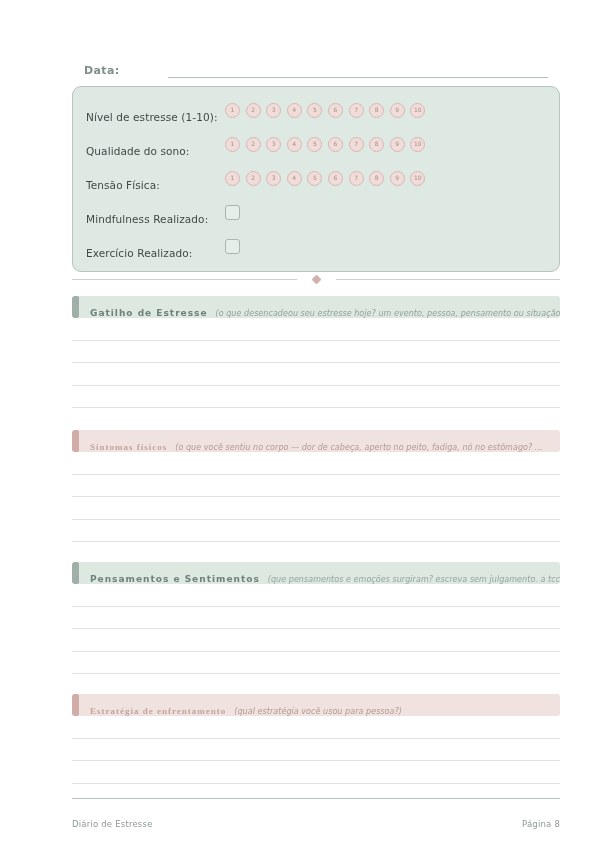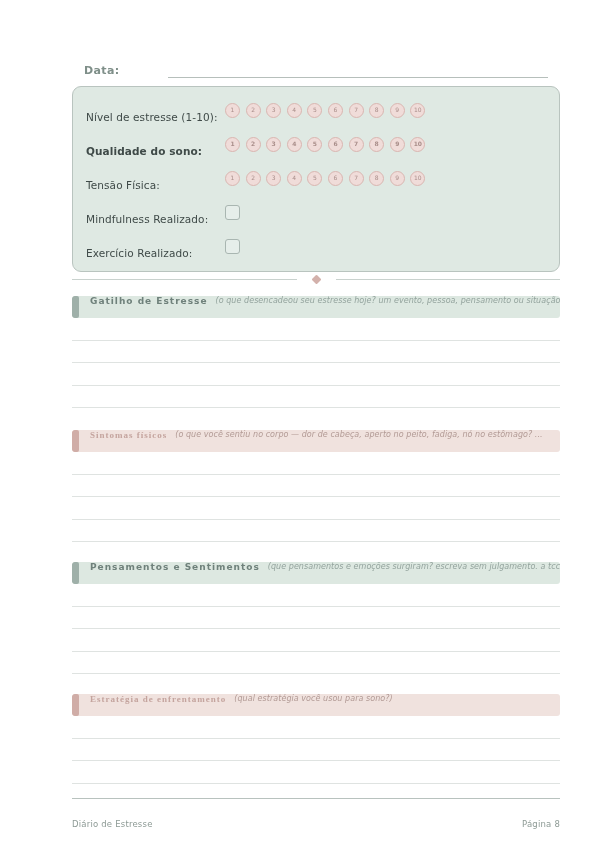--- a/index.html
+++ b/index.html
@@ -62,21 +62,21 @@
     border-radius: 9px;
   }
   .metric-row {
     position: absolute;
     left: 13px;
     height: 22px;
     display: flex;
     align-items: center;
   }
   .metric-row.r1 { top: 12px; }
-  .metric-row.r2 { top: 46px; font-weight: bold; }
+  .metric-row.r2 { top: 46px; }
   .metric-row.r3 { top: 80px; }
   .metric-row.r4 { top: 114px; }
   .metric-row.r5 { top: 148px; }
 
   .metric-label {
     font-size: 10.5px;
     color: #3f4a48;
     width: 139px;
     white-space: nowrap;
     letter-spacing: 0.1px;
@@ -138,21 +138,21 @@
   
   .section {
     position: absolute;
     left: 56px;
     width: 488px;
   }
   .sec-header {
     position: relative;
     height: 22px;
     display: flex;
-    align-items: flex-start;
+    align-items: flex-end;
     border-radius: 3px;
     overflow: hidden;
     padding-left: 18px;
     box-sizing: border-box;
   }
   .sec-accent {
     position: absolute;
     left: 0; top: 0;
     width: 7px;
     height: 100%;
@@ -329,21 +329,21 @@
       <div class="write-line"></div>
       <div class="write-line"></div>
       <div class="write-line"></div>
     </div>
   </div>
 
   <div class="section theme-rose" style="top:694px;">
     <div class="sec-header">
       <span class="sec-accent"></span>
       <span class="sec-title">Estratégia de enfrentamento</span>
-      <span class="sec-hint">(qual estratégia você usou para sono?)</span>
+      <span class="sec-hint">(qual estratégia você usou para pessoa?)</span>
     </div>
     <div class="write-lines">
       <div class="write-line"></div>
       <div class="write-line"></div>
       <div class="write-line"></div>
     </div>
   </div>
 
   <div class="footer">
     <span class="footer-text">Diário de Estresse</span>

